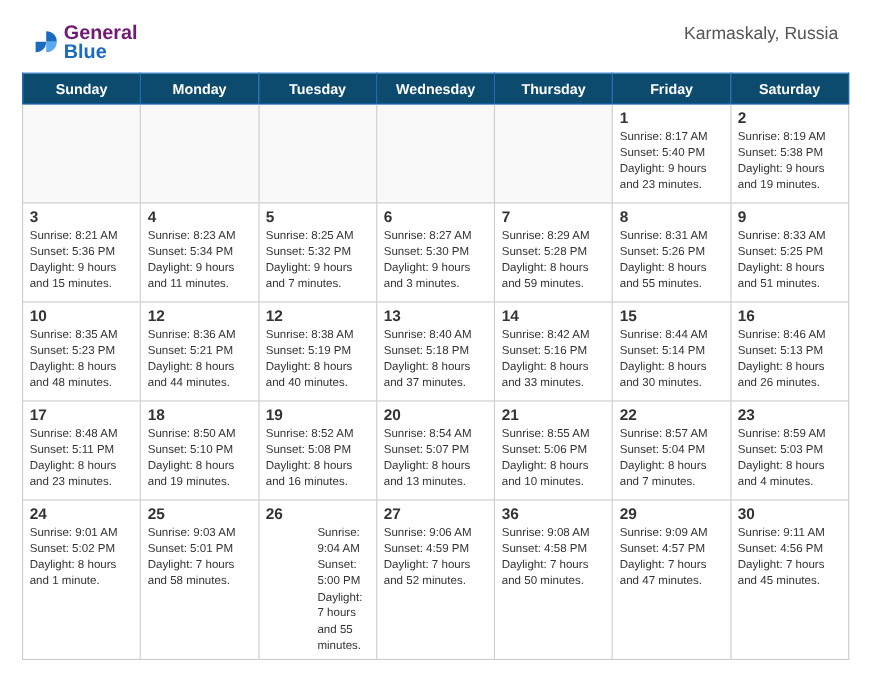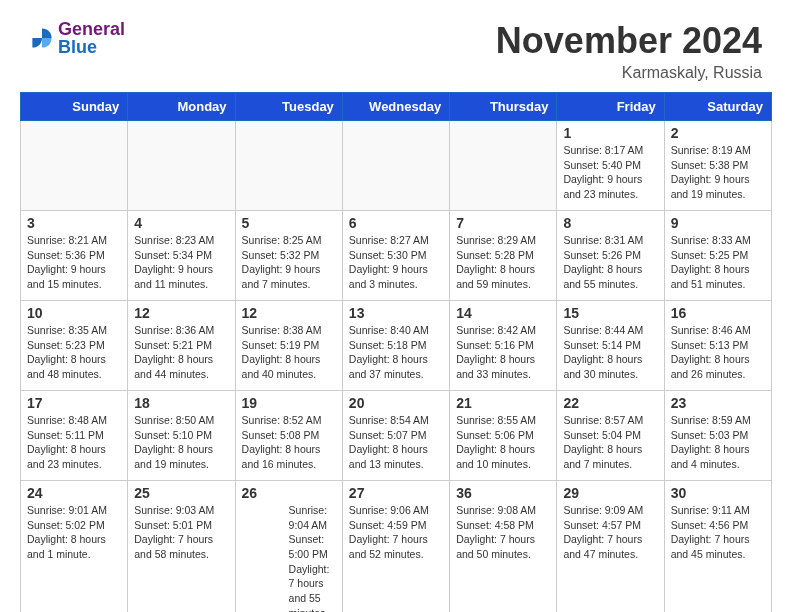--- a/index.html
+++ b/index.html
@@ -12,21 +12,21 @@
     .logo-general { font-size: 18px; font-weight: bold; color: #701a75; }
     .logo-blue { font-size: 18px; font-weight: bold; color: #1a6bbf; }
     .logo-icon { width: 24px; height: 24px; }
     
     .title-block { text-align: right; }
     .month-title { font-size: 36px; font-weight: bold; color: #333; }
     .location { font-size: 16px; color: #555; margin-top: 2px; }
     
     .calendar { width: 100%; border-collapse: collapse; margin: 0 10px; table-layout: fixed; width: calc(100% - 20px); margin: 0 10px; }
     
-    .calendar th { background: #1d4ed8; color: #fff; text-align: right; padding: 6px 8px; font-size: 13px; font-weight: bold; border: 1px solid #1a6bbf; }
+    .calendar th { background: #0c4a6e; color: #fff; text-align: center; padding: 6px 8px; font-size: 13px; font-weight: bold; border: 1px solid #1a6bbf; }
     
     .calendar td { border: 1px solid #ccc; vertical-align: top; padding: 4px 6px; height: 90px; font-size: 11px; color: #333; background: #fff; }
     
     .calendar td.empty { background: #f9f9f9; }
     
     .day-number { font-size: 14px; font-weight: bold; color: #333; display: block; margin-bottom: 2px; }
     .day-info { font-size: 10.5px; color: #333; line-height: 1.4; }
     
     .table-wrapper { padding: 0 10px 10px 10px; }
   </style>
@@ -39,21 +39,20 @@
       <path d="M15 3 C22 3 27 8 27 15 L15 15 Z" fill="#1a6bbf"></path>
       <path d="M15 15 C15 22 10 27 3 27 L3 15 Z" fill="#1a6bbf"></path>
       <path d="M15 15 L27 15 C27 22 22 27 15 27 Z" fill="#5aabee"></path>
     </svg>
     <div class="logo-text">
       <span class="logo-general">General</span>
       <span class="logo-blue">Blue</span>
     </div>
   </div>
   <div class="title-block">
-    <div class="month-title">November 2024</div>
     <div class="location">Karmaskaly, Russia</div>
   </div>
 </div>
 
 <div class="table-wrapper">
   <table class="calendar">
     <thead>
       <tr>
       <th>Sunday</th>
           <th>Monday</th>

